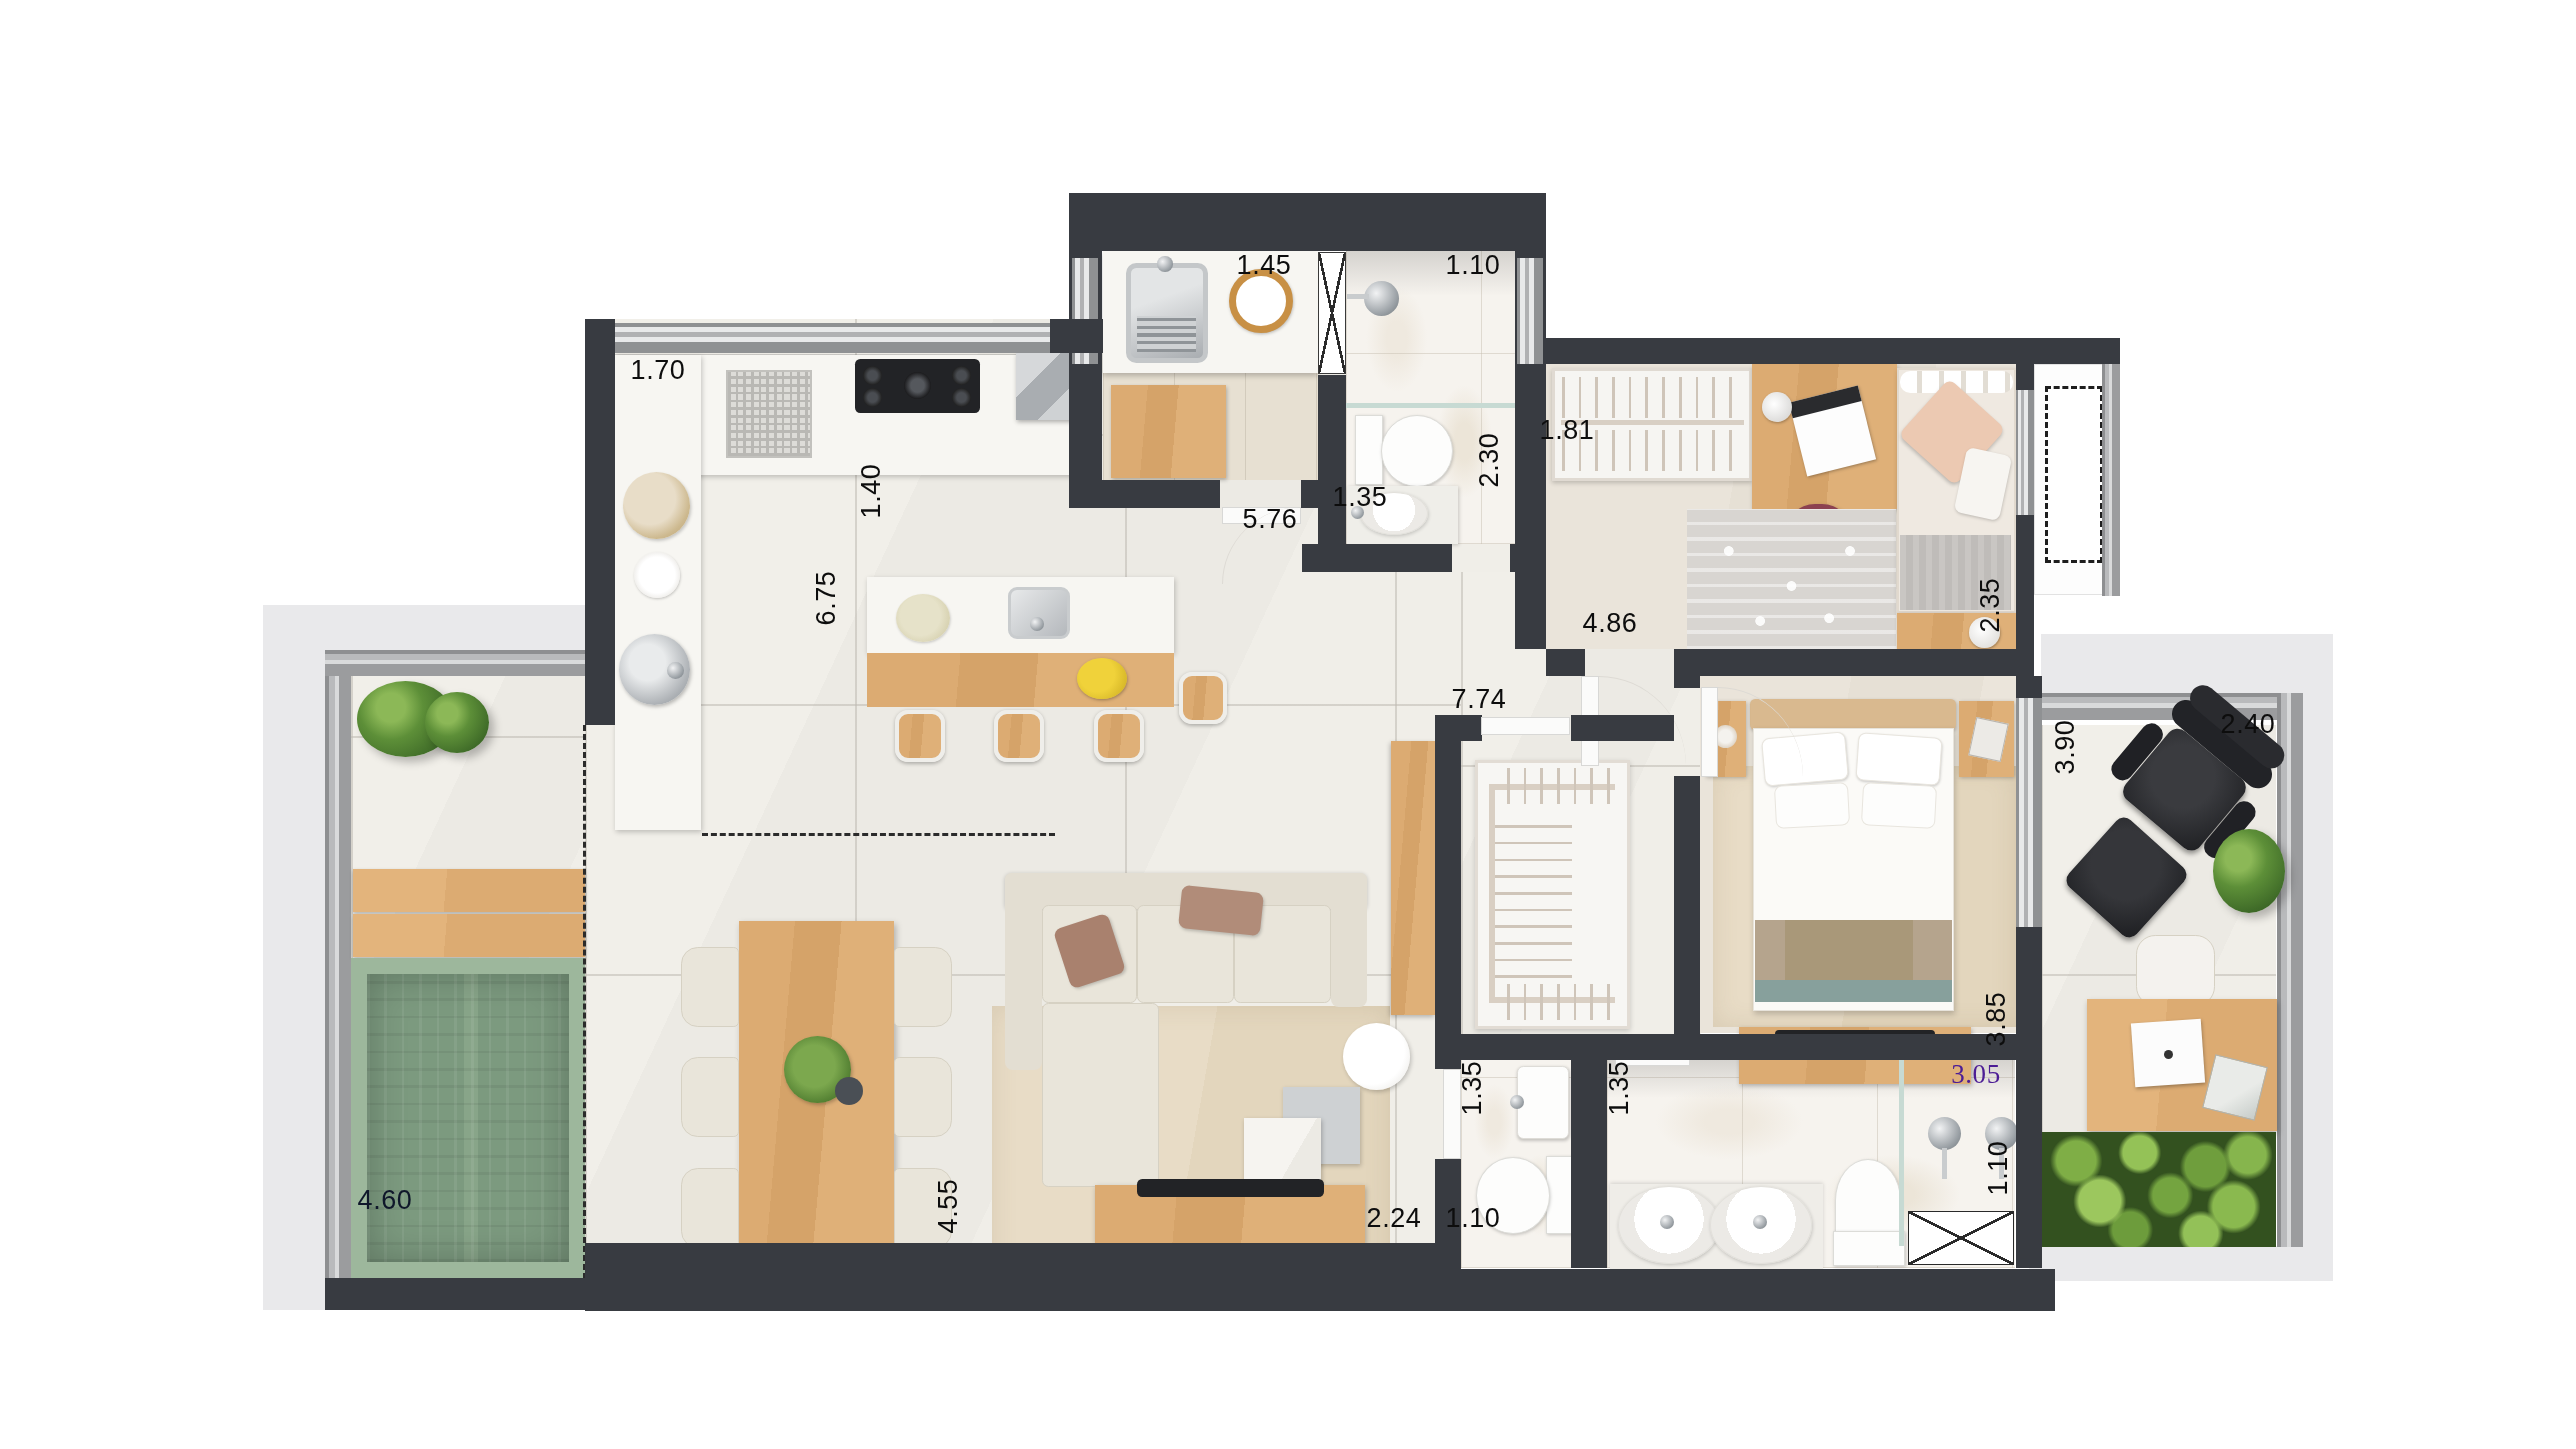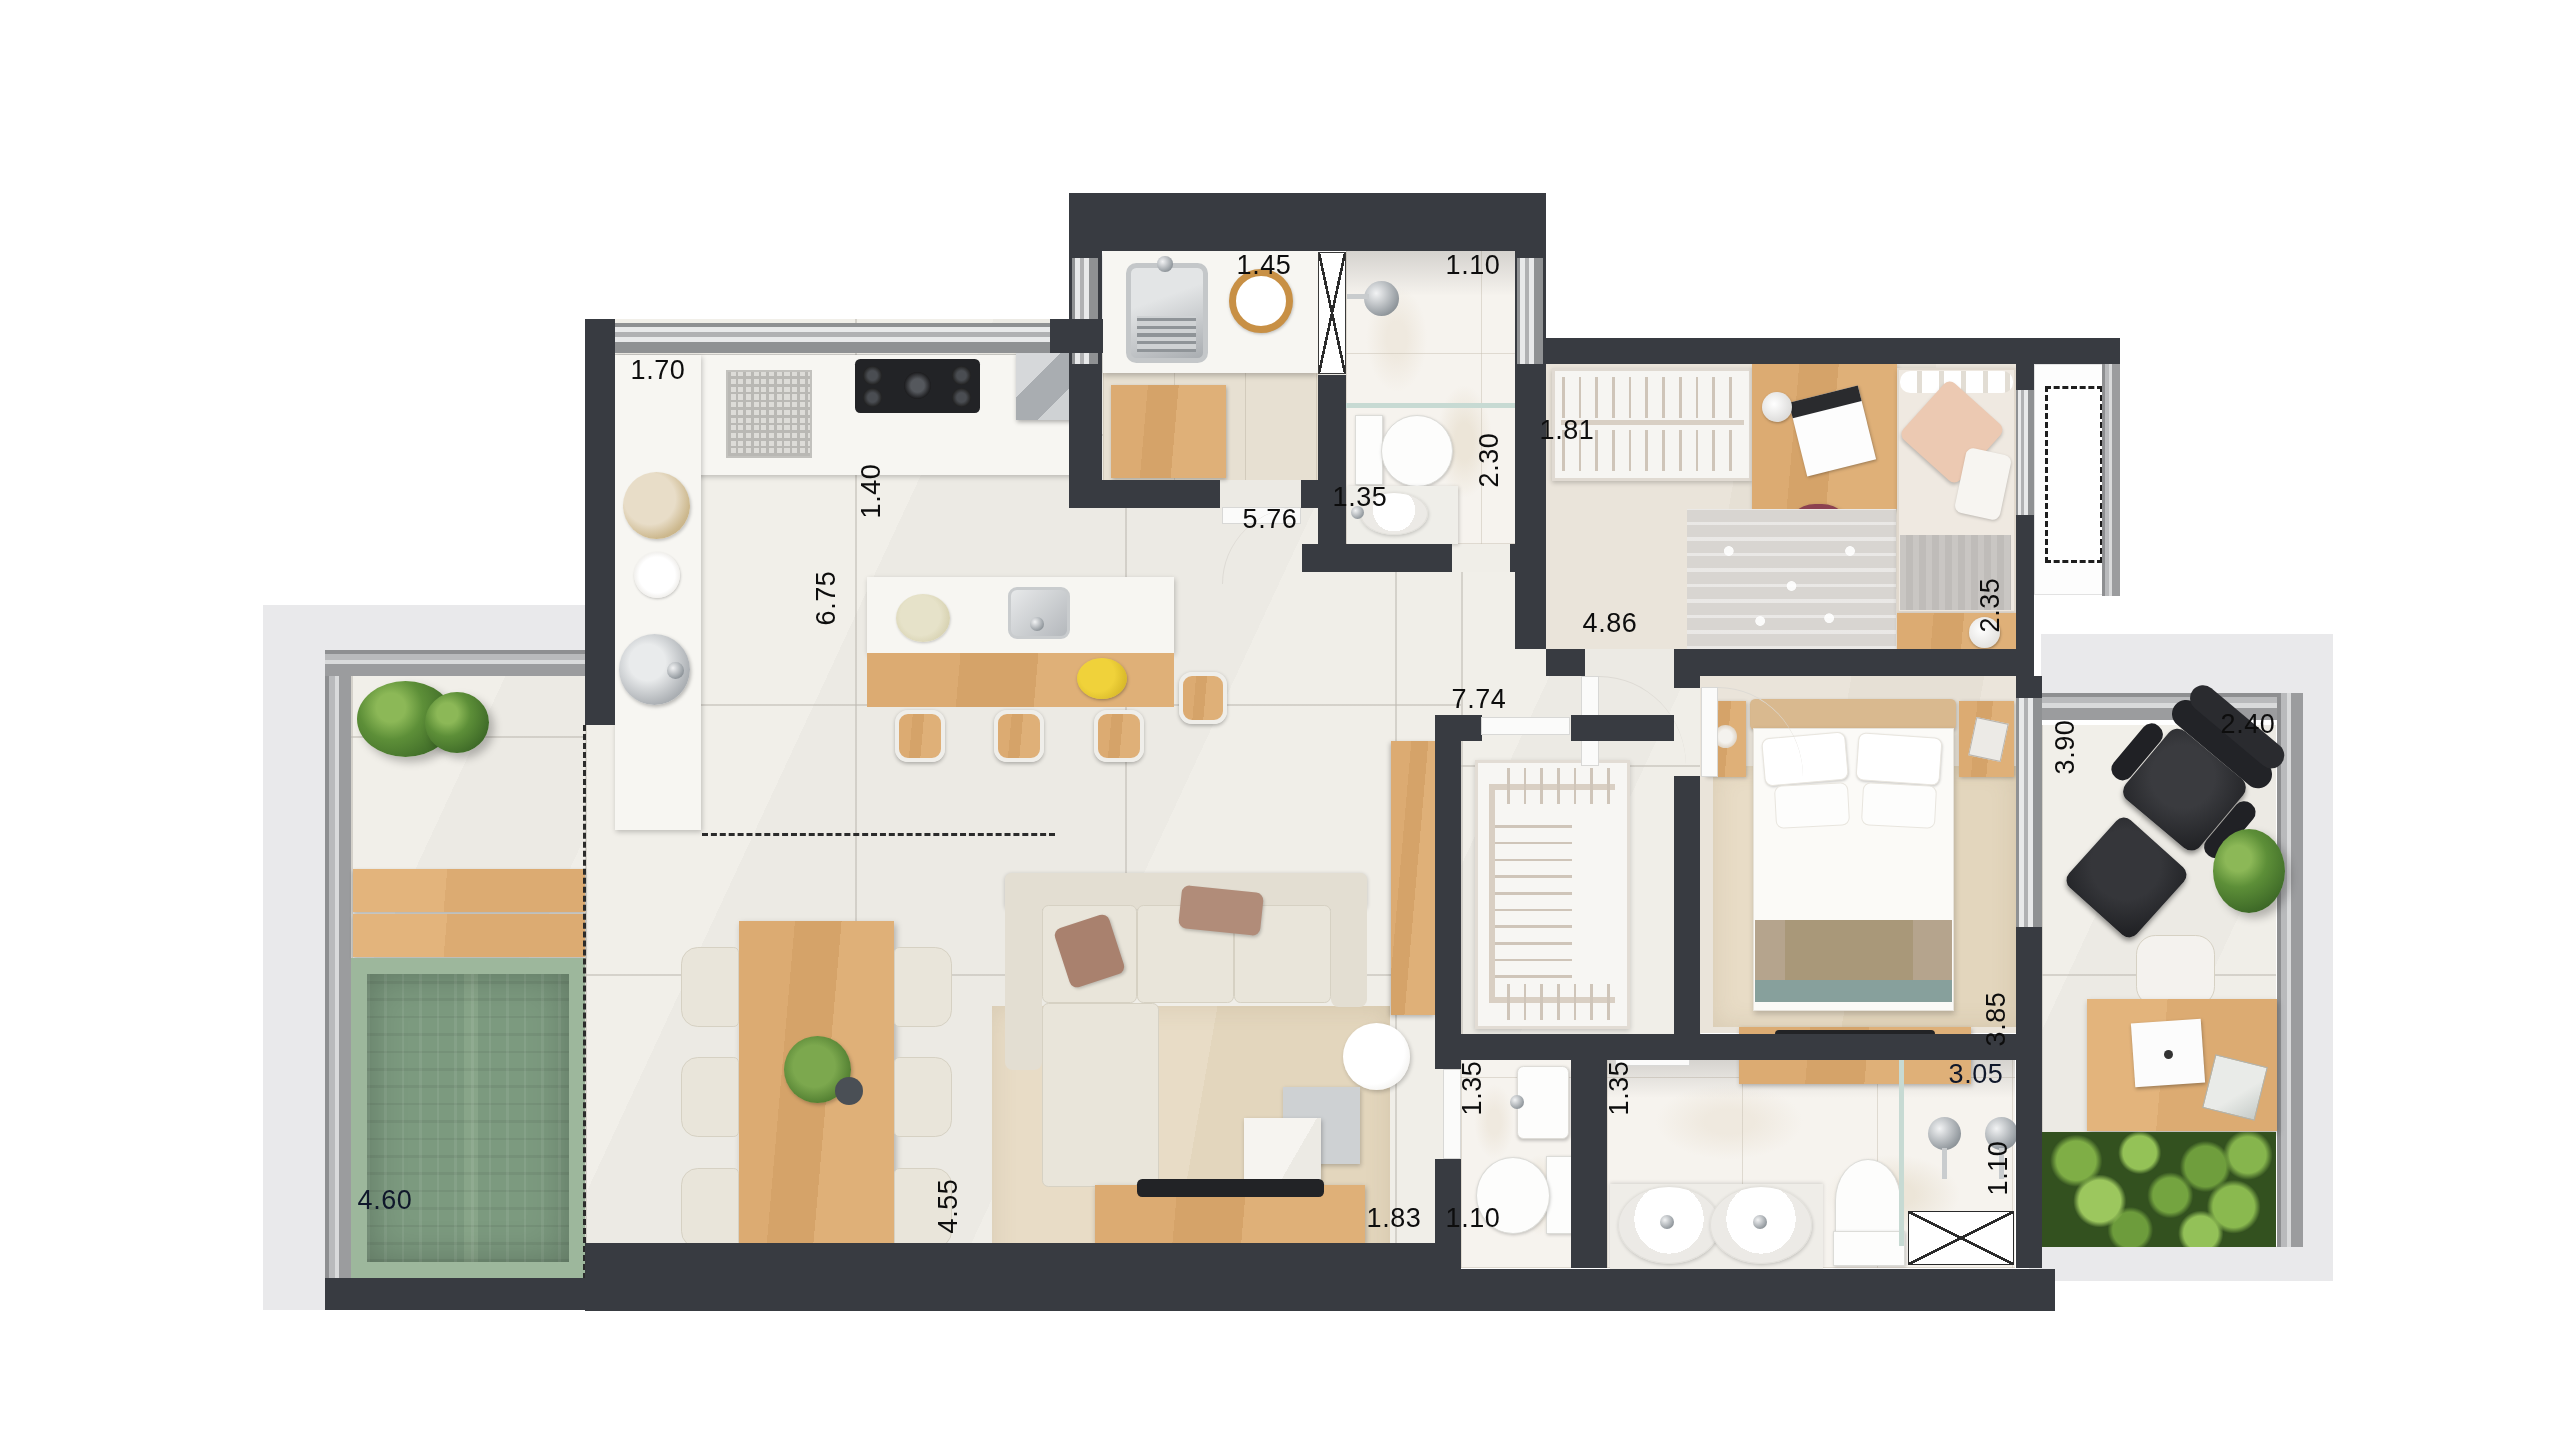--- a/index.html
+++ b/index.html
@@ -331,23 +331,23 @@
       <div class="dim v" style="left: 1489px; top: 460px; color: rgb(13, 13, 13);">2.30</div>
       <div class="dim" style="left: 1567px; top: 430px; color: rgb(13, 13, 13);">1.81</div>
       <div class="dim v" style="left: 871px; top: 491px; color: rgb(13, 13, 13);">1.40</div>
       <div class="dim v" style="left: 826px; top: 598px; color: rgb(13, 13, 13);">6.75</div>
       <div class="dim" style="left: 1610px; top: 623px; color: rgb(13, 13, 13);">4.86</div>
       <div class="dim v" style="left: 1990px; top: 605px; color: rgb(13, 13, 13);">2.35</div>
       <div class="dim" style="left: 1479px; top: 699px; color: rgb(13, 13, 13);">7.74</div>
       <div class="dim v" style="left: 2065px; top: 747px; color: rgb(13, 13, 13);">3.90</div>
       <div class="dim" style="left: 2248px; top: 724px; color: rgb(13, 13, 13);">2.40</div>
       <div class="dim v" style="left: 1996px; top: 1019px; color: rgb(13, 13, 13);">3.85</div>
-      <div class="dim" style="left: 1976px; top: 1074px; color: #0f172a;">3.05</div>
+      <div class="dim" style="left: 1976px; top: 1074px; color: #4c1d95; font-family: Liberation Serif, serif;">3.05</div>
       <div class="dim v" style="left: 1619px; top: 1088px; color: rgb(13, 13, 13);">1.35</div>
       <div class="dim v" style="left: 1472px; top: 1088px; color: rgb(13, 13, 13);">1.35</div>
       <div class="dim v" style="left: 1998px; top: 1168px; color: rgb(13, 13, 13);">1.10</div>
       <div class="dim" style="left: 1473px; top: 1218px; color: rgb(13, 13, 13);">1.10</div>
-      <div class="dim" style="left: 1394px; top: 1218px; color: rgb(13, 13, 13);">1.83</div>
+      <div class="dim" style="left: 1394px; top: 1218px; color: rgb(13, 13, 13);">2.24</div>
       <div class="dim" style="left: 385px; top: 1200px; color: #0f172a;">4.60</div>
       <div class="dim v" style="left: 948px; top: 1206px; color: rgb(13, 13, 13);">4.55</div>
     </div>
 </div>
 
 
 </body></html>

